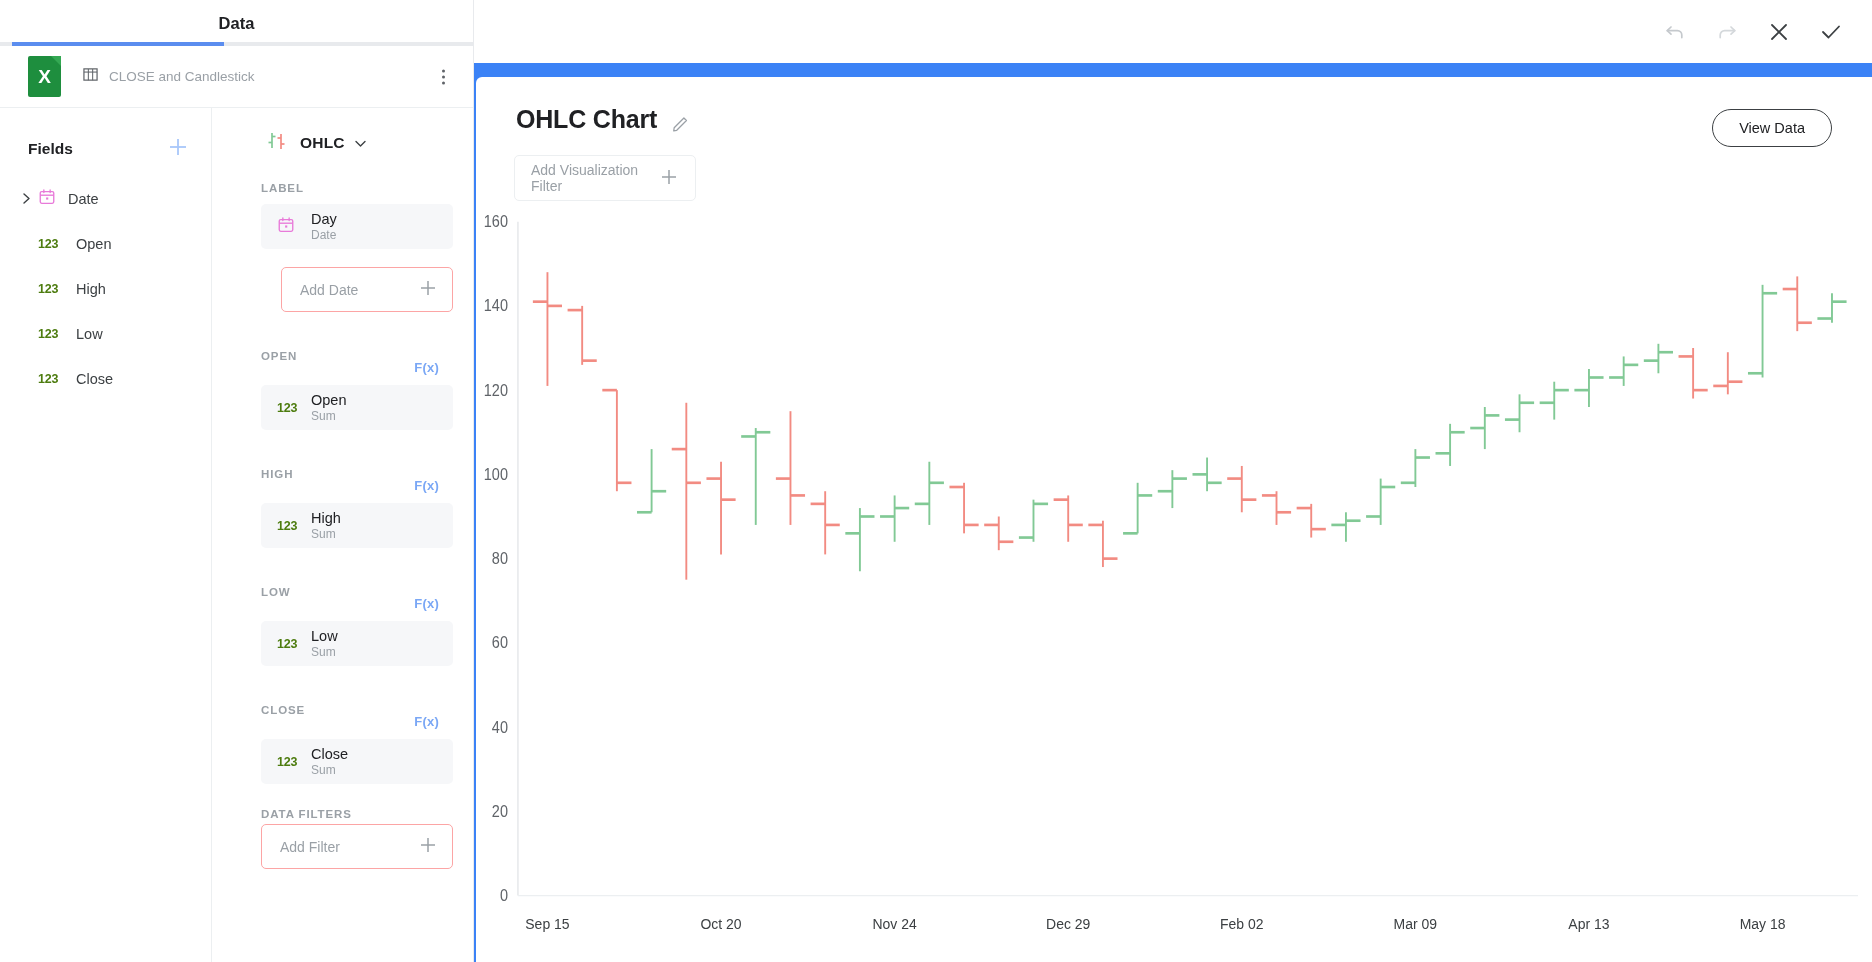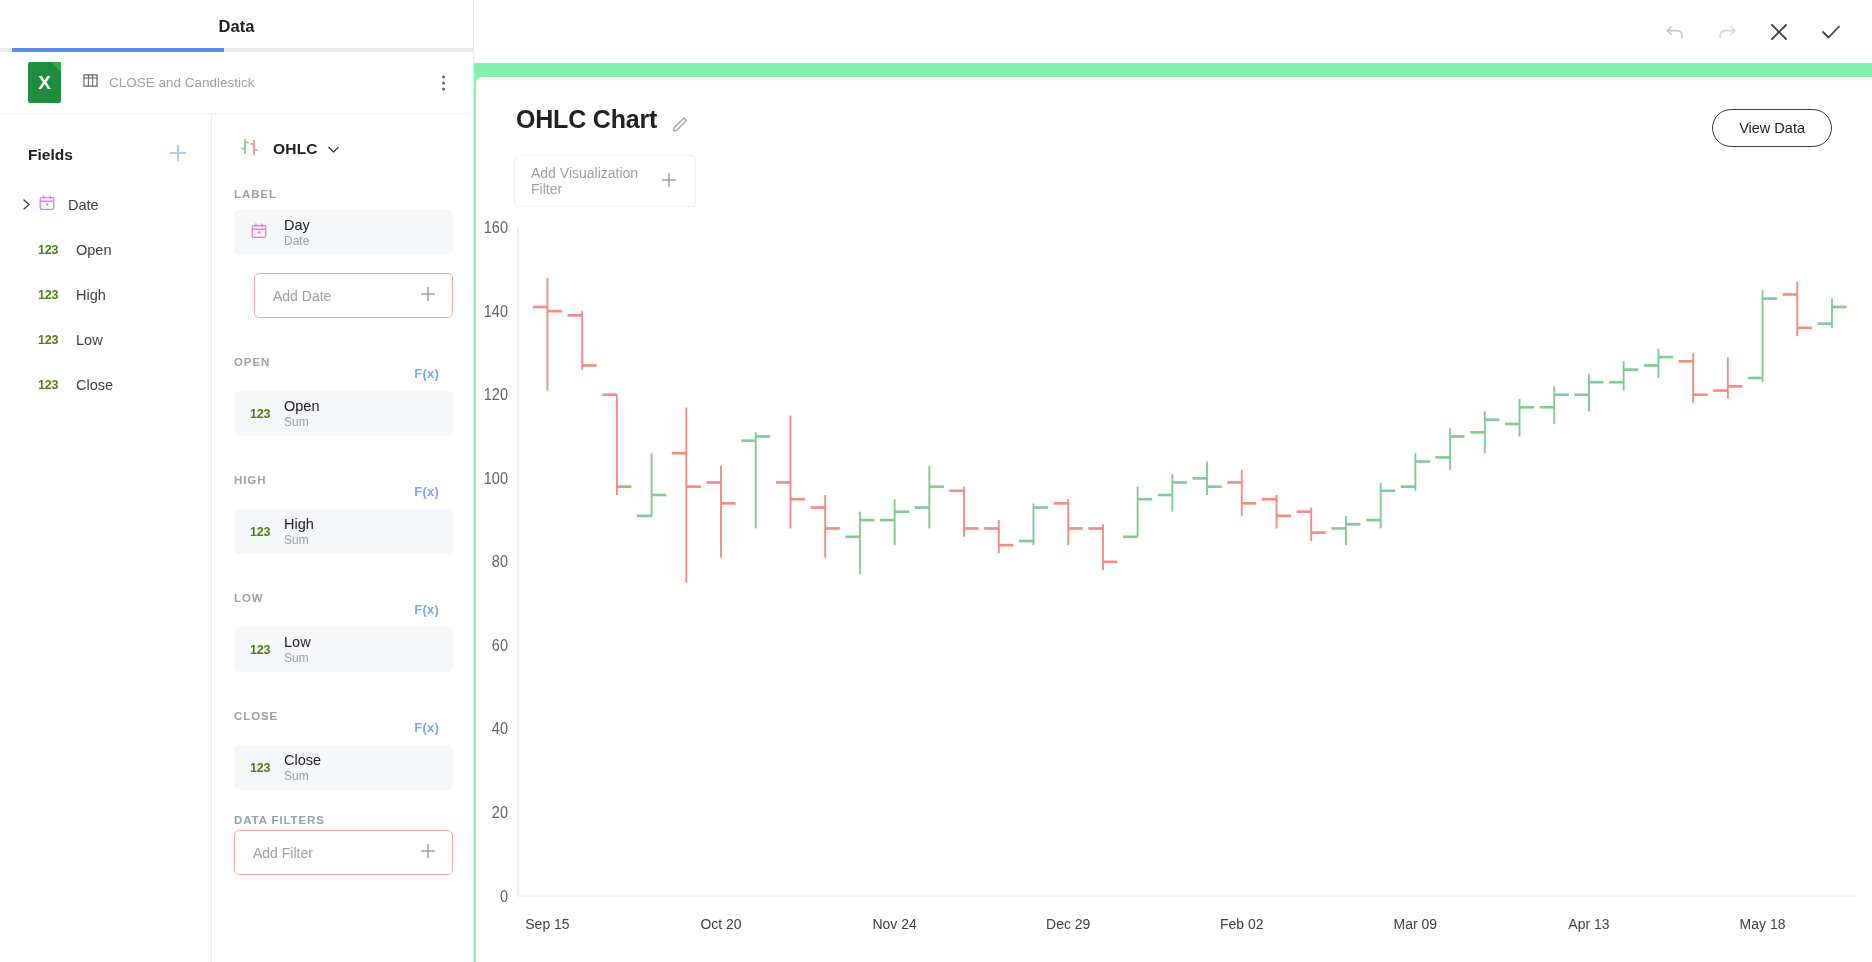--- a/index.html
+++ b/index.html
@@ -10,21 +10,21 @@
     overflow: hidden;
   }
   .app { position: relative; width: 1872px; height: 962px; display: flex; background:#fff; }
 
   
   .left-panel {
     width: 474px; height: 962px; background: #ffffff;
     border-right: 1px solid #e8eaed;
     display: flex; flex-direction: column; position: relative;
   }
-  .tabs { display: flex; height: 52px; position: relative; }
+  .tabs { display: flex; height: 46px; position: relative; }
   .tab {
     flex: 1; display: flex; align-items: center; justify-content: center;
     font-size: 16.5px; color: #5f6368; letter-spacing: .1px; cursor: pointer;
   }
   .tab.active { color: #202124; font-weight: 600; }
   .tab-underline-track {
     position: absolute; left: 0; bottom: 0; width: 474px; height: 4px; background: #e8eaed;
   }
   .tab-underline {
     position: absolute; left: 12px; bottom: 0; width: 212px; height: 4px; background: #5b8def;
@@ -49,21 +49,21 @@
     color: #fff; font-weight: 700; font-size: 19px; font-family: "Liberation Sans", sans-serif;
   }
   .table-icon { margin-left: 22px; flex: 0 0 auto; }
   .ds-label { margin-left: 11px; font-size: 13.5px; color: #9aa0a6; }
   .kebab {
     position: absolute; right: 24px; top: 50%; transform: translateY(-50%);
     display: flex; flex-direction: column; gap: 3px; cursor: pointer; padding: 4px;
   }
   .kebab i { width: 3px; height: 3px; border-radius: 50%; background: #5f6368; display:block; }
 
-  .panel-body { flex: 1; display: flex; min-height: 0; }
+  .panel-body { flex: 1; display: flex; min-height: 0; gap: 27px; }
 
   
   .fields-col {
     width: 212px; border-right: 1px solid #eceff1; padding-top: 22px; flex: 0 0 auto;
   }
   .fields-head {
     display: flex; align-items: center; justify-content: space-between;
     padding: 0 22px 0 28px; height: 38px;
   }
   .fields-title { font-size: 15.5px; color: #202124; font-weight: 600; }
@@ -109,21 +109,21 @@
   .pill-sub { font-size: 12px; color: #9aa0a6; }
   .add-box {
     height: 45px; border: 1px solid #fca5a5; border-radius: 5px; display: flex;
     align-items: center; justify-content: space-between; padding: 0 14px 0 18px;
     margin: -6px 0 24px 20px; cursor: pointer; text-align: center;
   }
   .add-box span { font-size: 14px; color: #9aa0a6; }
   .add-box .plus { color: #9aa0a6; }
 
   
-  .main { flex: 1; display: flex; flex-direction: column; background: #86efac; min-width: 0; }
+  .main { flex: 1; display: flex; flex-direction: column; background: #3b82f6; min-width: 0; }
   .topbar {
     height: 63px; background: #fff; display: flex; align-items: center;
     justify-content: flex-end; padding-right: 28px; gap: 26px; flex: 0 0 auto;
   }
   .icon-btn { cursor: pointer; display: flex; align-items: center; justify-content: center; }
 
   .canvas-wrap { flex: 1; padding: 14px 0 0 0; min-height: 0; display:flex; }
   .card {
     flex: 1; background: #fff; border-radius: 6px 0 0 0; margin-left: 2px;
     display: flex; flex-direction: column; min-width: 0; position: relative;
@@ -133,21 +133,21 @@
     font-size: 25px; font-weight: 700; color: #202124; letter-spacing: -.2px;
   }
   .pencil { margin-left: 14px; margin-top: 8px; cursor: pointer; }
   .view-data {
     position: absolute; right: 40px; top: 32px;
     border: 1px solid #3c4043; border-radius: 22px; height: 38px; padding: 0 26px;
     display: flex; align-items: center; font-size: 14.5px; color: #202124;
     background: #fff; cursor: pointer;
   }
   .filter-box {
-    margin: 18px 0 0 38px; width: 182px; height: 52px; border: 1px solid #eceff1;
+    margin: 18px 0 0 38px; width: 182px; height: 46px; border: 1px solid #eceff1;
     border-radius: 5px; display: flex; align-items: center; justify-content: space-between;
     padding: 0 16px 0 16px; cursor: pointer;
   }
   .filter-box span { font-size: 14px; color: #9aa0a6; }
 
   .plot-area { flex: 1; position: relative; margin: 14px 0 0 0; min-height: 0; }
   .plot-svg { display: block; width: 100%; height: 100%; }
 </style>
 </head>
 <body>

